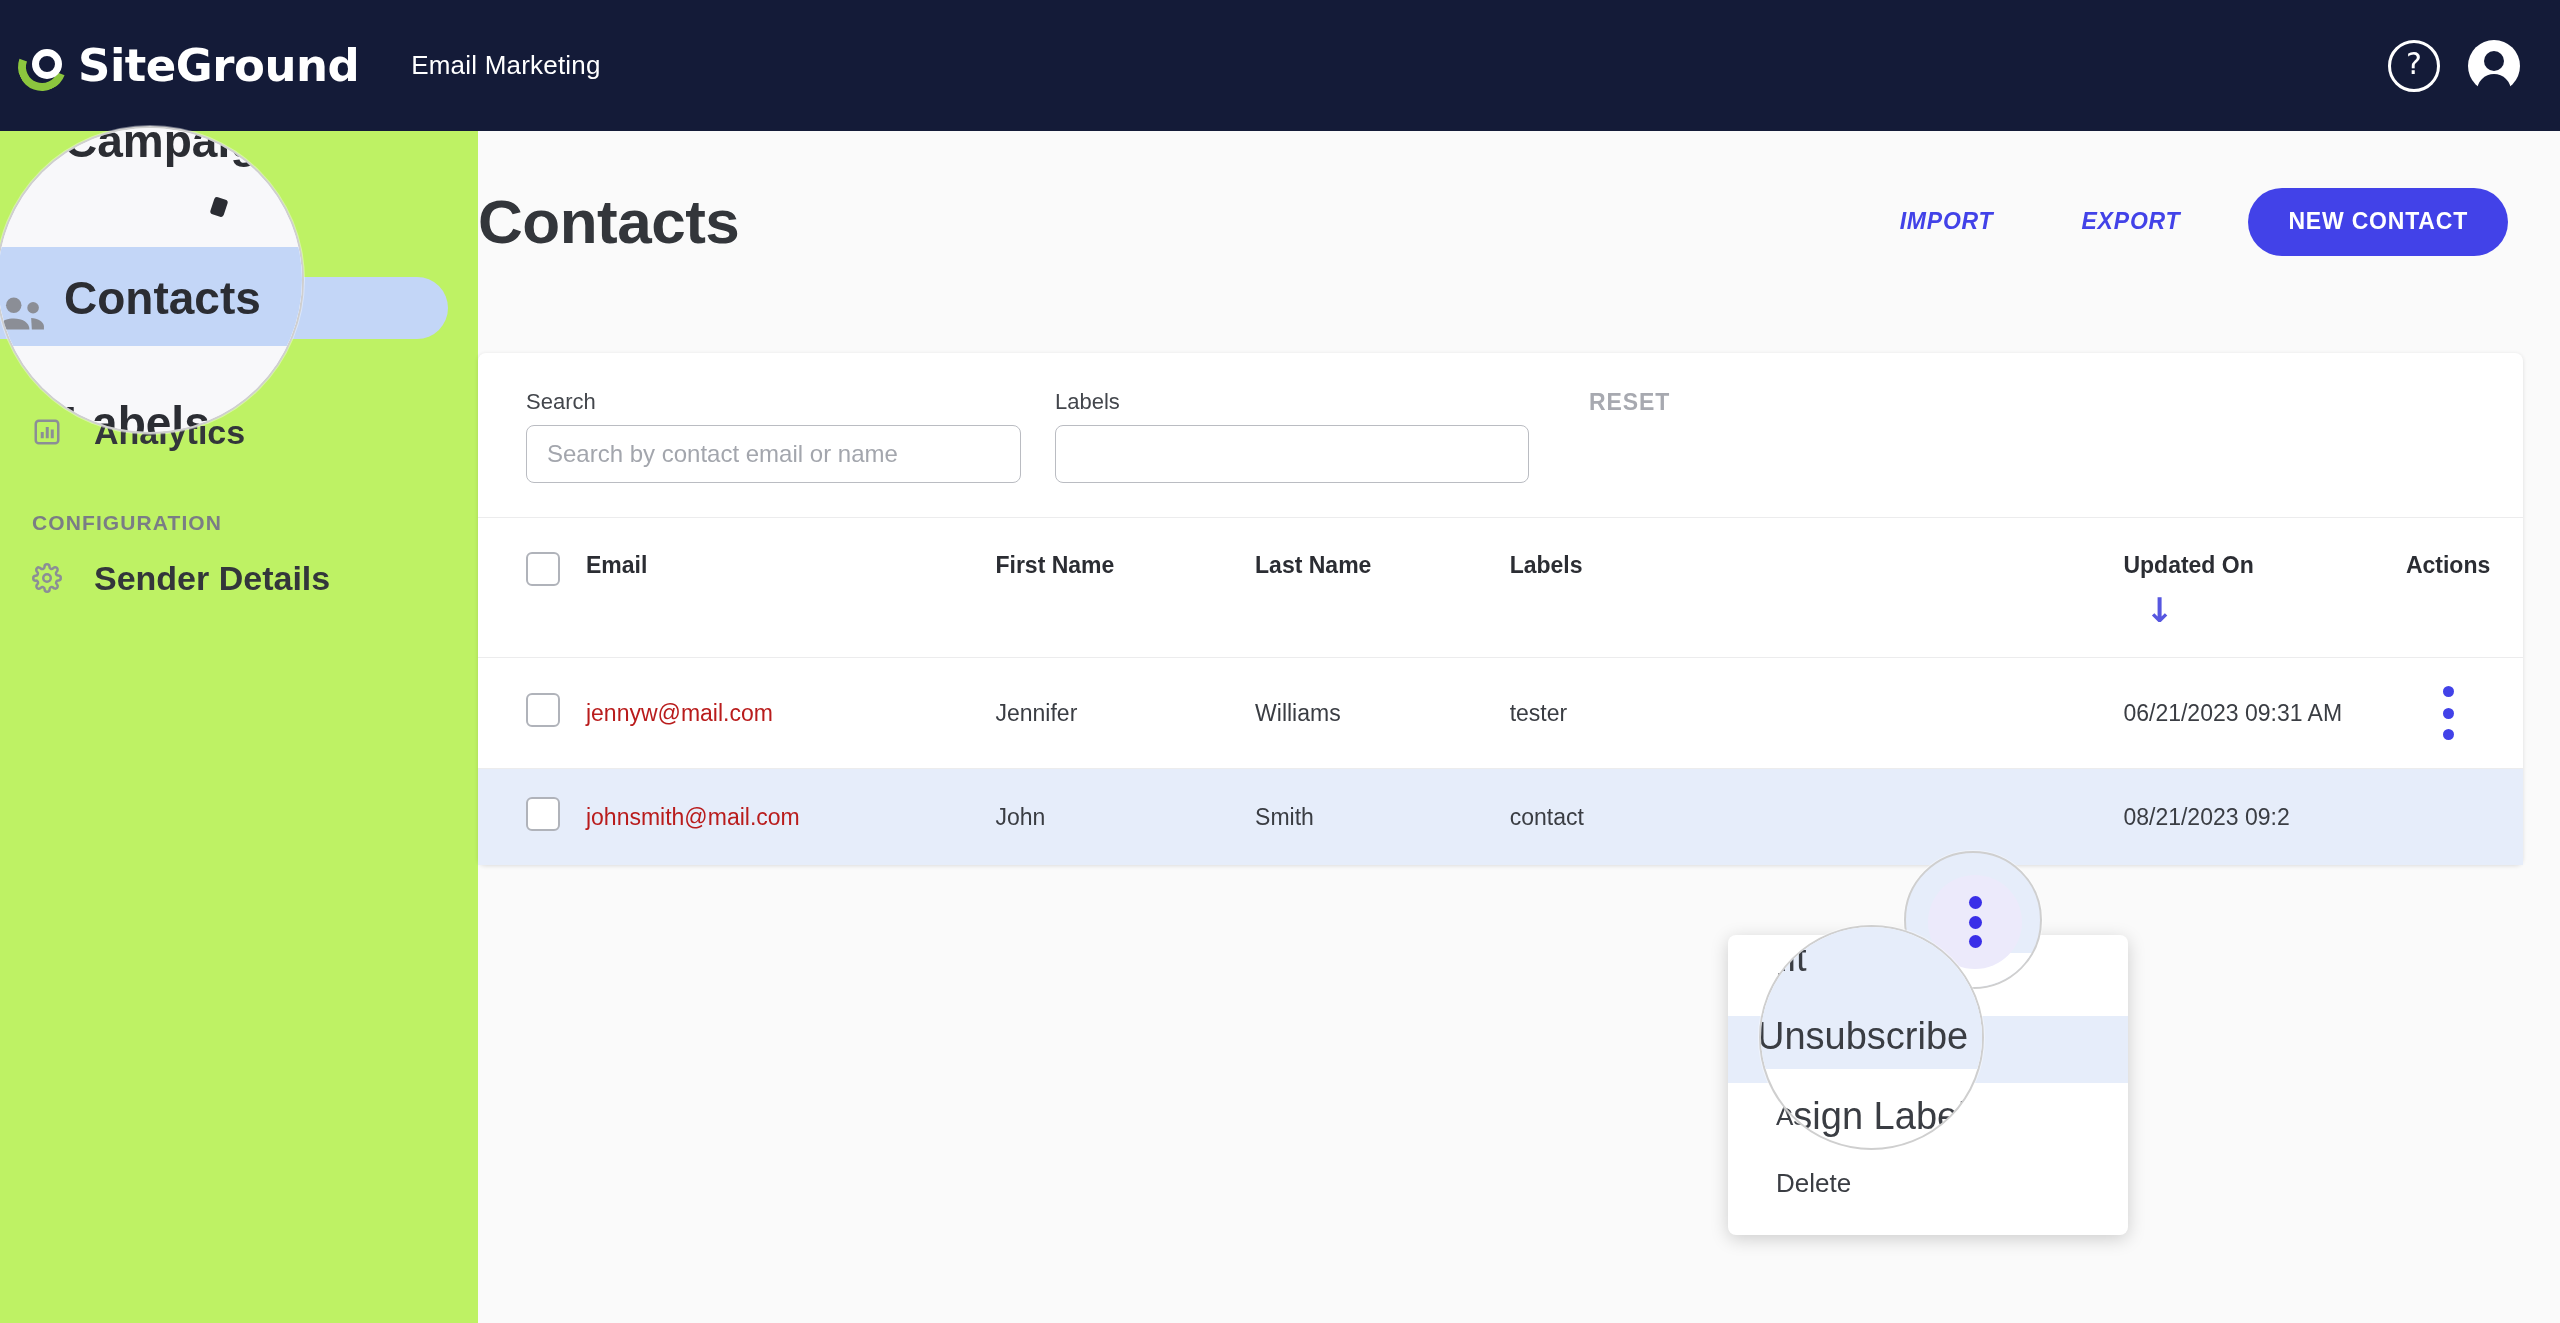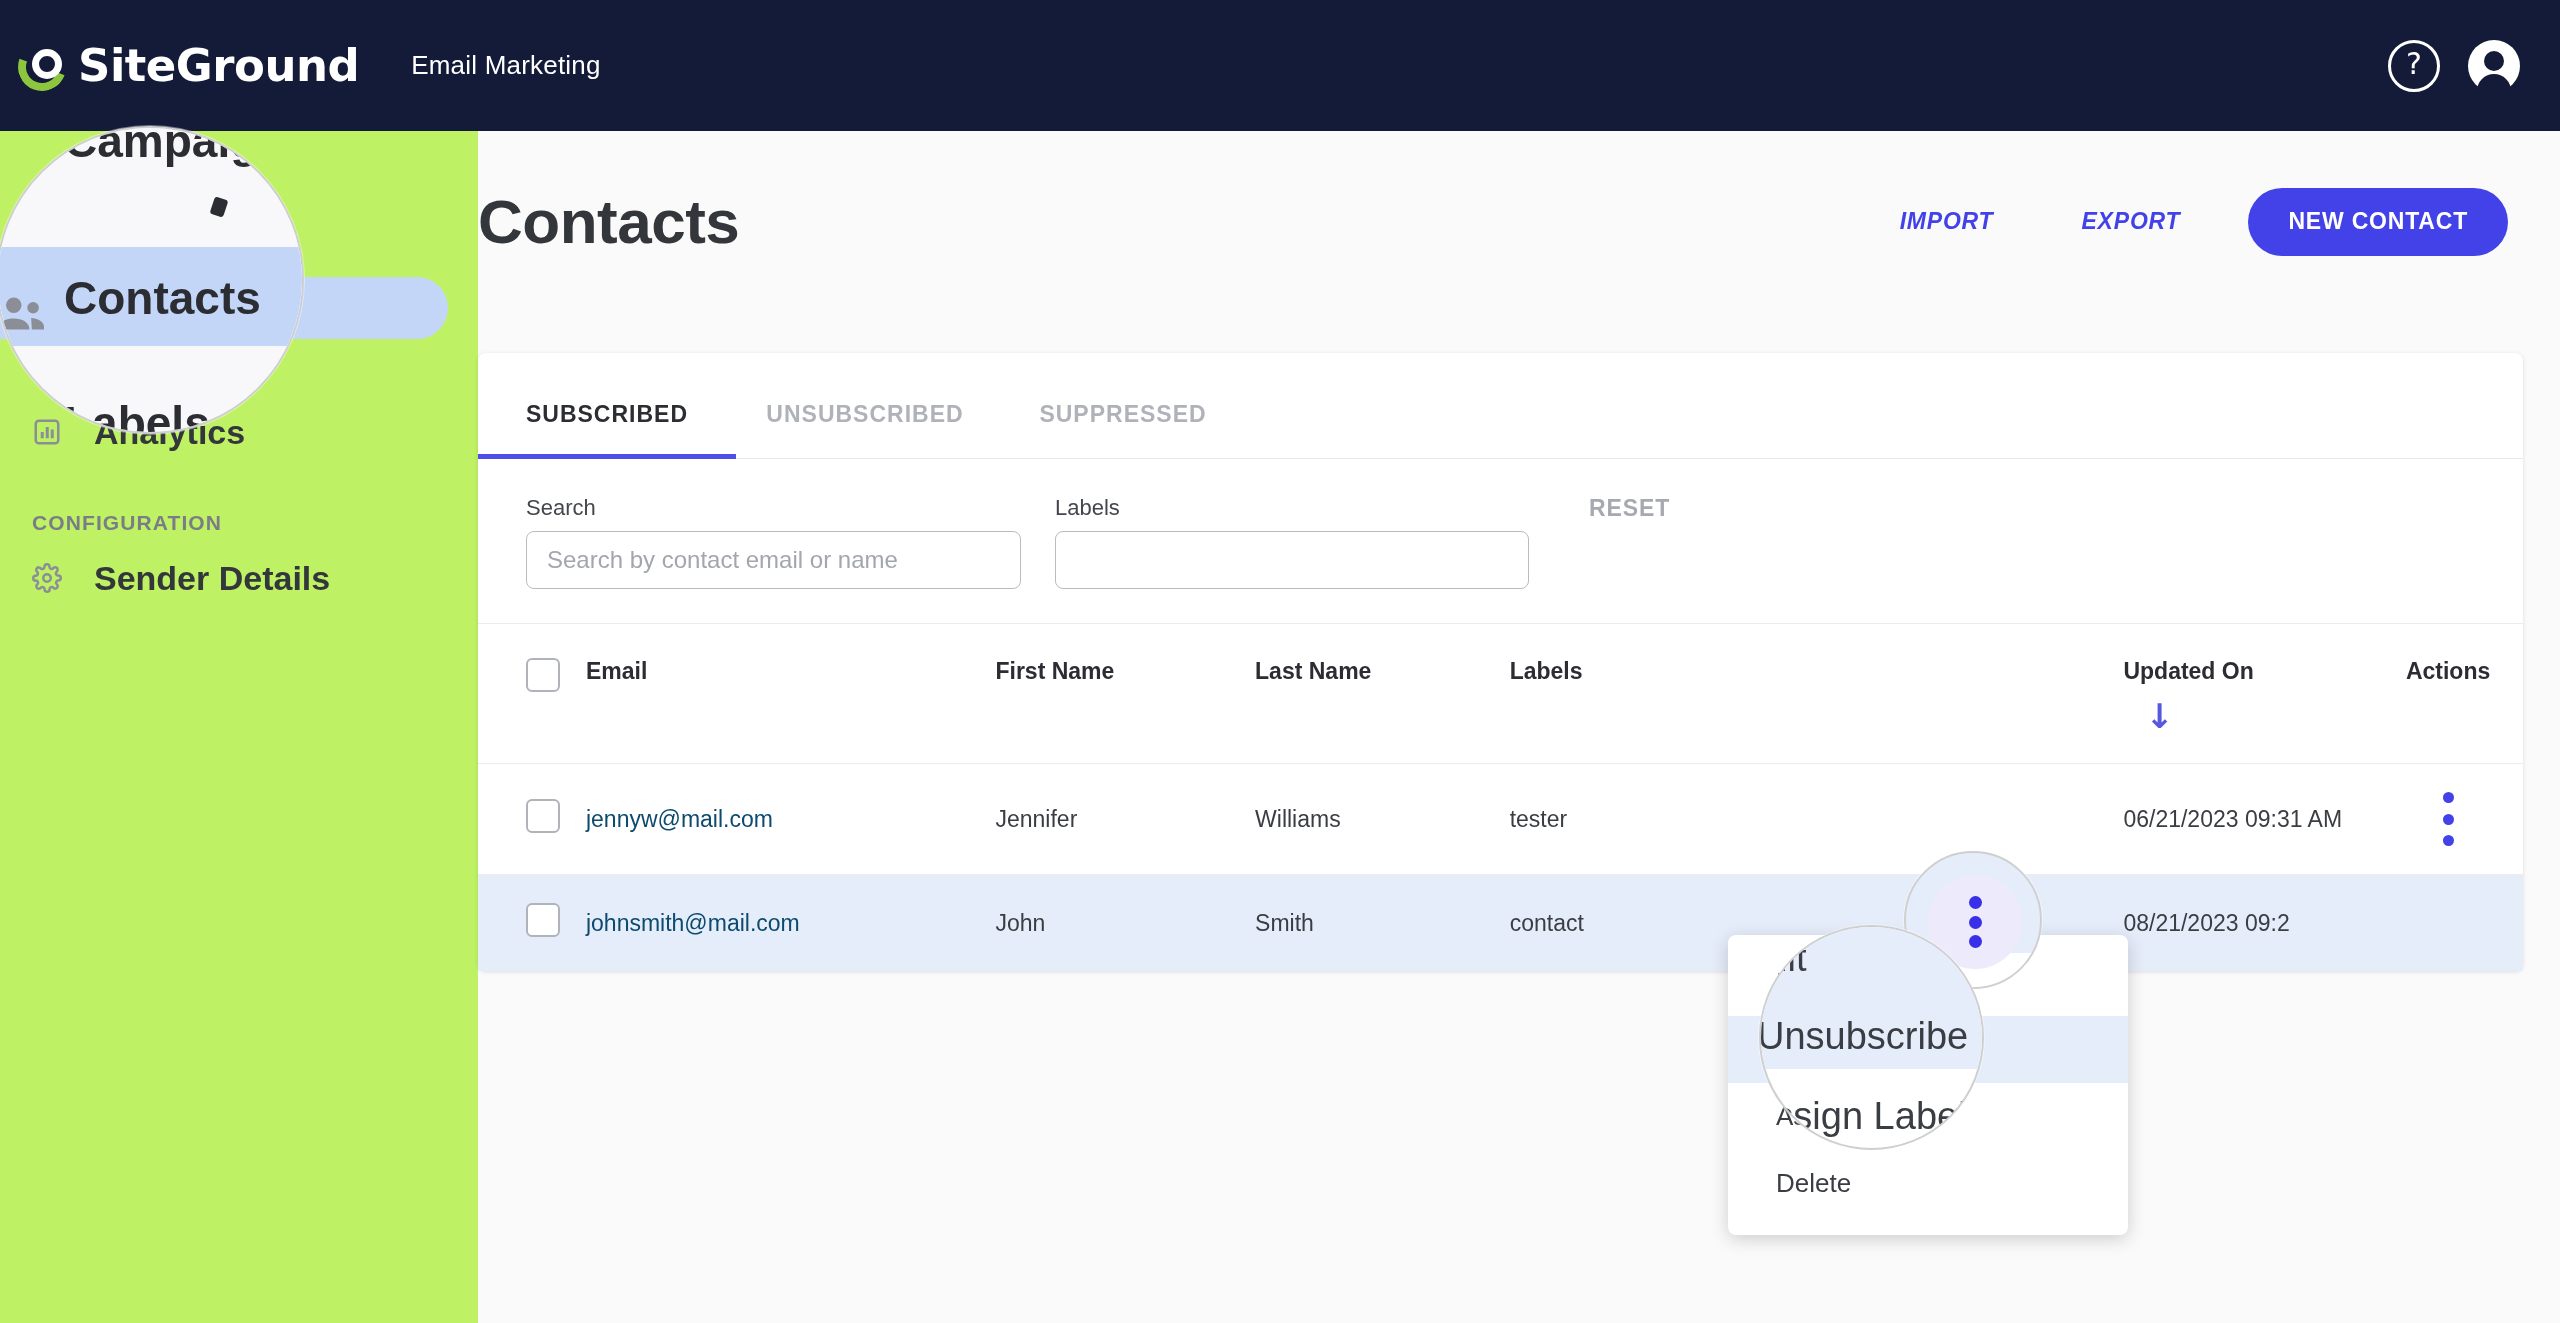--- a/index.html
+++ b/index.html
@@ -132,21 +132,21 @@
   .c-email{ width:410px; }
   .c-first{ width:260px; }
   .c-last{ width:255px;margin-left:41px; }
   .c-labels{ width:615px; }
   .c-updated{ width:250px; }
   .c-actions{ width:150px; text-align:center; }
   .chk{
     width:34px; height:34px; border:2px solid #b0b3ba; border-radius:6px;
     background:#fff; display:inline-block; cursor:pointer;
   }
-  .email-link{ color:#0c4a6e; cursor:pointer; }
+  .email-link{ color:#b91c1c; cursor:pointer; }
   .sort-arrow{ display:block; color:#5757e0; font-size:34px; line-height:1;
     margin-top:14px; margin-left:22px; font-family:"DejaVu Sans", sans-serif; }
   .kebab{
     width:12px; height:54px; margin:0 auto; display:flex; flex-direction:column;
     justify-content:space-between; align-items:center; cursor:pointer;
   }
   .kebab i{ width:11px; height:11px; border-radius:50%; background:#4242e8; display:block; }
 
   
   #kebab-active-wrap{
@@ -308,25 +308,20 @@
     <div id="page-title" style="margin-left:0;">Contacts</div>
     <div id="head-actions">
       <button class="txt-btn">IMPORT</button>
       <button class="txt-btn">EXPORT</button>
       <button id="new-contact-btn">NEW CONTACT</button>
     </div>
   </div>
 
   <div id="card">
 
-    <div id="tabs">
-      <div class="tab active">SUBSCRIBED</div>
-      <div class="tab">UNSUBSCRIBED</div>
-      <div class="tab">SUPPRESSED</div>
-    </div>
 
     <div id="filters">
       <div class="field">
         <div class="field-label">Search</div>
         <input class="text-input" id="search-input" placeholder="Search by contact email or name" style="">
       </div>
       <div class="field">
         <div class="field-label" style="margin-left:34px;">Labels</div>
         <input class="text-input" id="labels-input" placeholder="" style="">
       </div>

